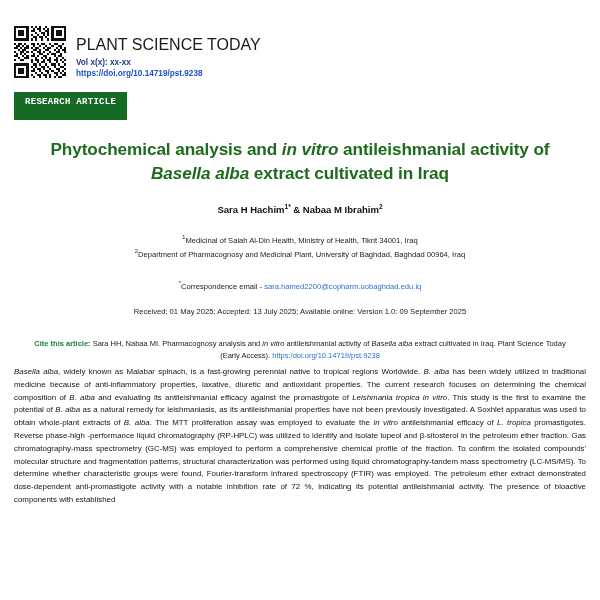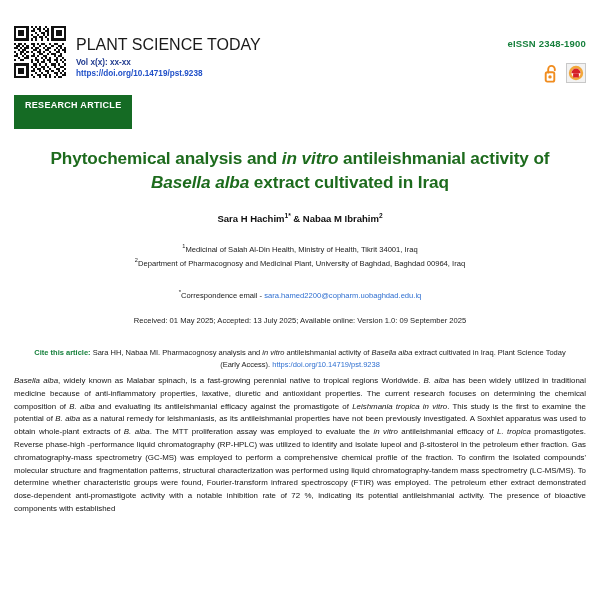--- a/index.html
+++ b/index.html
@@ -77,21 +77,22 @@
 
   
   .article-type {
     display: inline-block;
     margin-top: 12px;
     background: #156b24;
     color: #ffffff;
     font-size: 9px;
     font-weight: bold;
     letter-spacing: 0.3px;
-    padding: 5px 11px 19px 11px;
+    padding: 5px 11px 13px 11px;
+    font-family: Liberation Mono, monospace;
   }
 
   
   .title {
     margin: 17px 8px 0 8px;
     text-align: center;
     color: #1d6b1d;
     font-size: 17.2px;
     font-weight: bold;
     line-height: 1.42;
@@ -350,39 +351,20 @@
         </g>
       </svg>
 
       <div class="journal-lines">
         <div>PLANT SCIENCE TODAY</div>
         <div class="journal-vol">Vol x(x): xx-xx</div>
         <div class="journal-doi">https://doi.org/10.14719/pst.9238</div>
       </div>
     </div>
 
-    <div class="masthead-right">
-      <div class="eissn">eISSN 2348-1900</div>
-      <div class="badges">
-
-        <svg class="oa-icon" width="15" height="19" viewBox="0 0 15 19">
-          <path d="M4.2 8.5 V5.2 a3.3 3.3 0 0 1 6.6 0 v1.0" fill="none" stroke="#f08c1e" stroke-width="1.9" stroke-linecap="round"></path>
-          <rect x="1.7" y="8.2" width="8.6" height="9.4" rx="1.6" fill="none" stroke="#f08c1e" stroke-width="1.9"></rect>
-          <circle cx="6.0" cy="12.9" r="1.7" fill="#f08c1e"></circle>
-        </svg>
-
-        <svg class="cc-icon" width="20" height="20" viewBox="0 0 20 20">
-          <rect x="0.5" y="0.5" width="19" height="19" fill="#f2f2f2" stroke="#c8c8c8" stroke-width="1"></rect>
-          <circle cx="10" cy="10" r="7.2" fill="#f2a73b"></circle>
-          <circle cx="10" cy="10" r="4.6" fill="#ffffff"></circle>
-          <path d="M10 5.6 a4.6 4.6 0 0 1 4.6 4.6 h-9.2 A4.6 4.6 0 0 1 10 5.6 z" fill="#d62128"></path>
-          <rect x="7.1" y="10.2" width="5.8" height="4.4" rx="0.6" fill="#d62128"></rect>
-        </svg>
-      </div>
-    </div>
   </div>
 
   
   <div class="article-type">RESEARCH ARTICLE</div>
 
   
   <h1 class="title">
     <span>Phytochemical analysis and </span><em>in vitro</em><span> antileishmanial activity of</span>
     <em>Basella alba</em><span> extract cultivated in Iraq</span>
   </h1>

